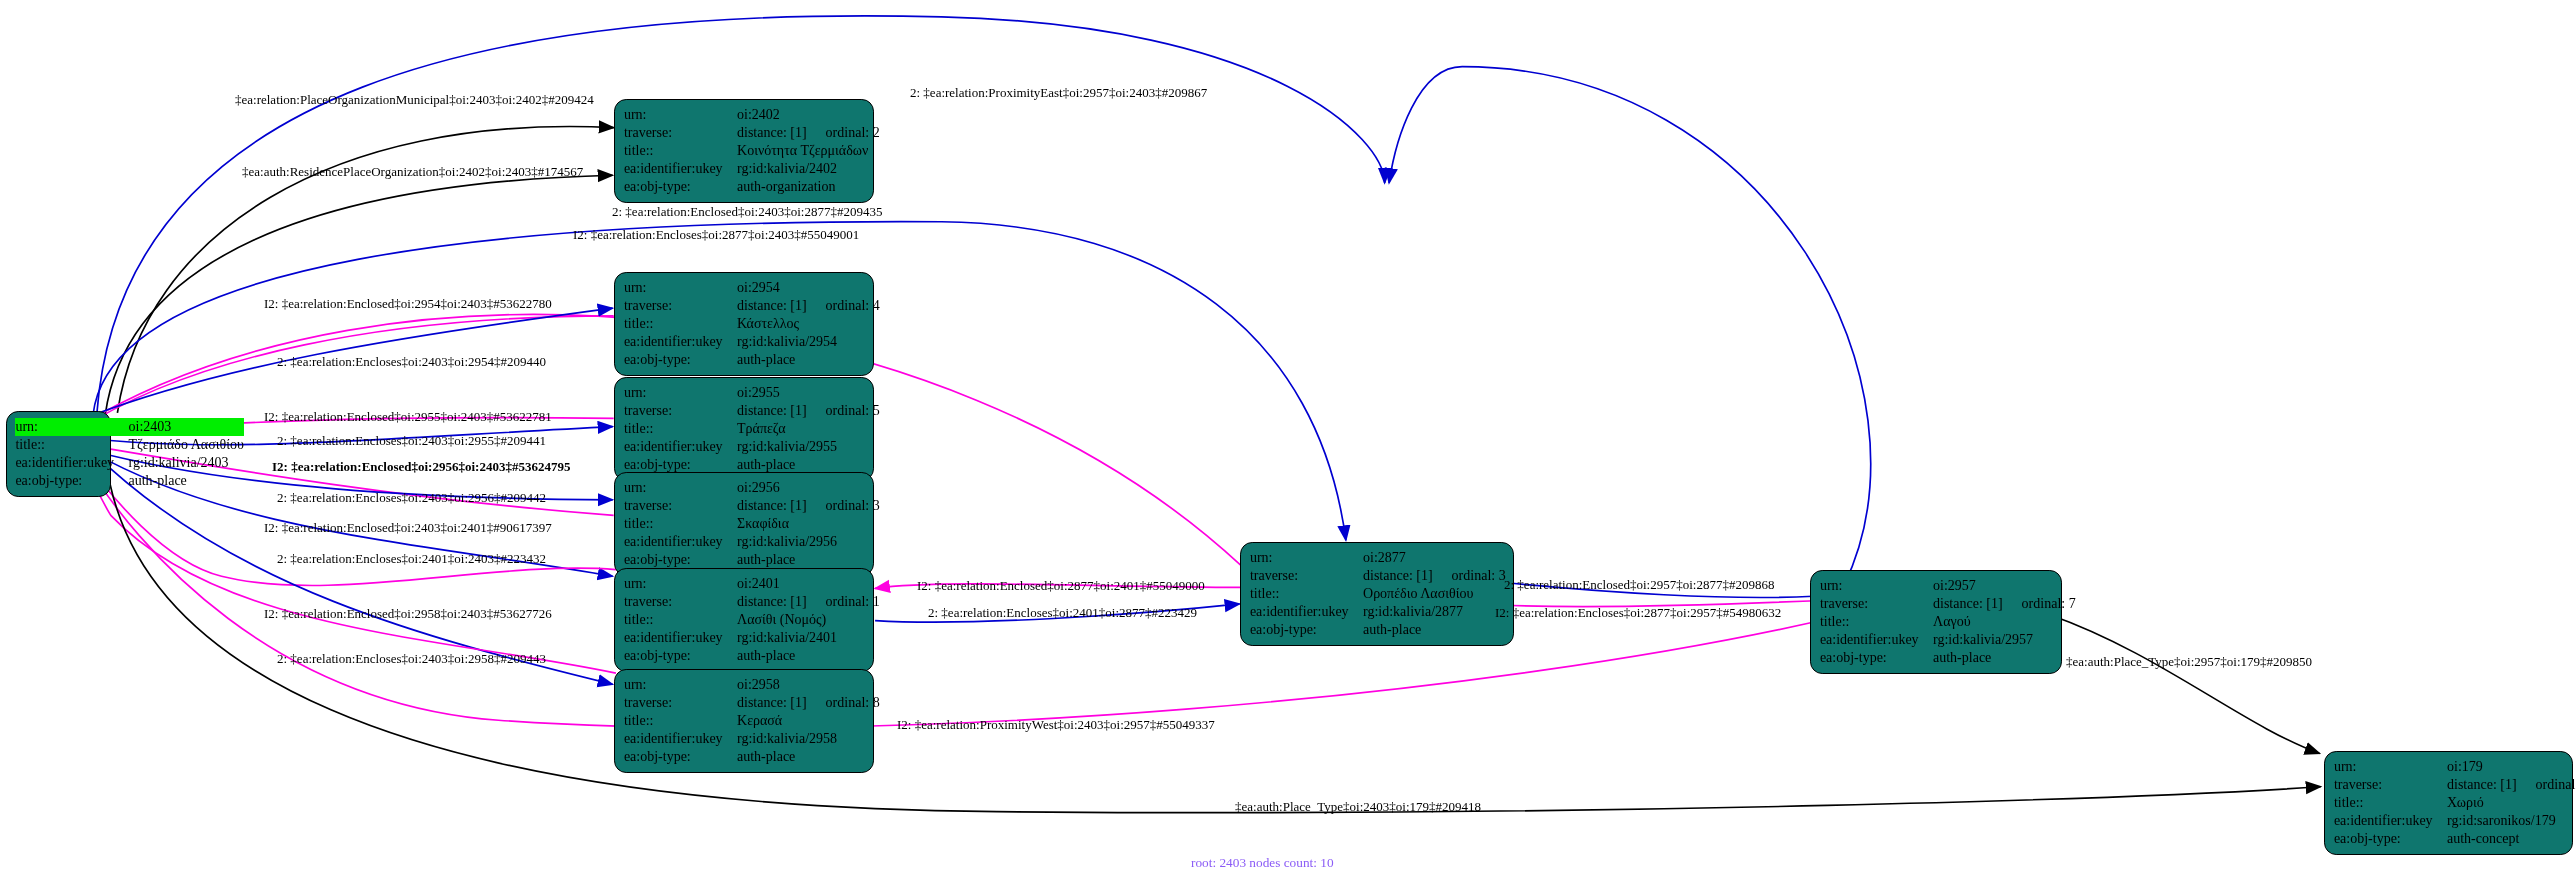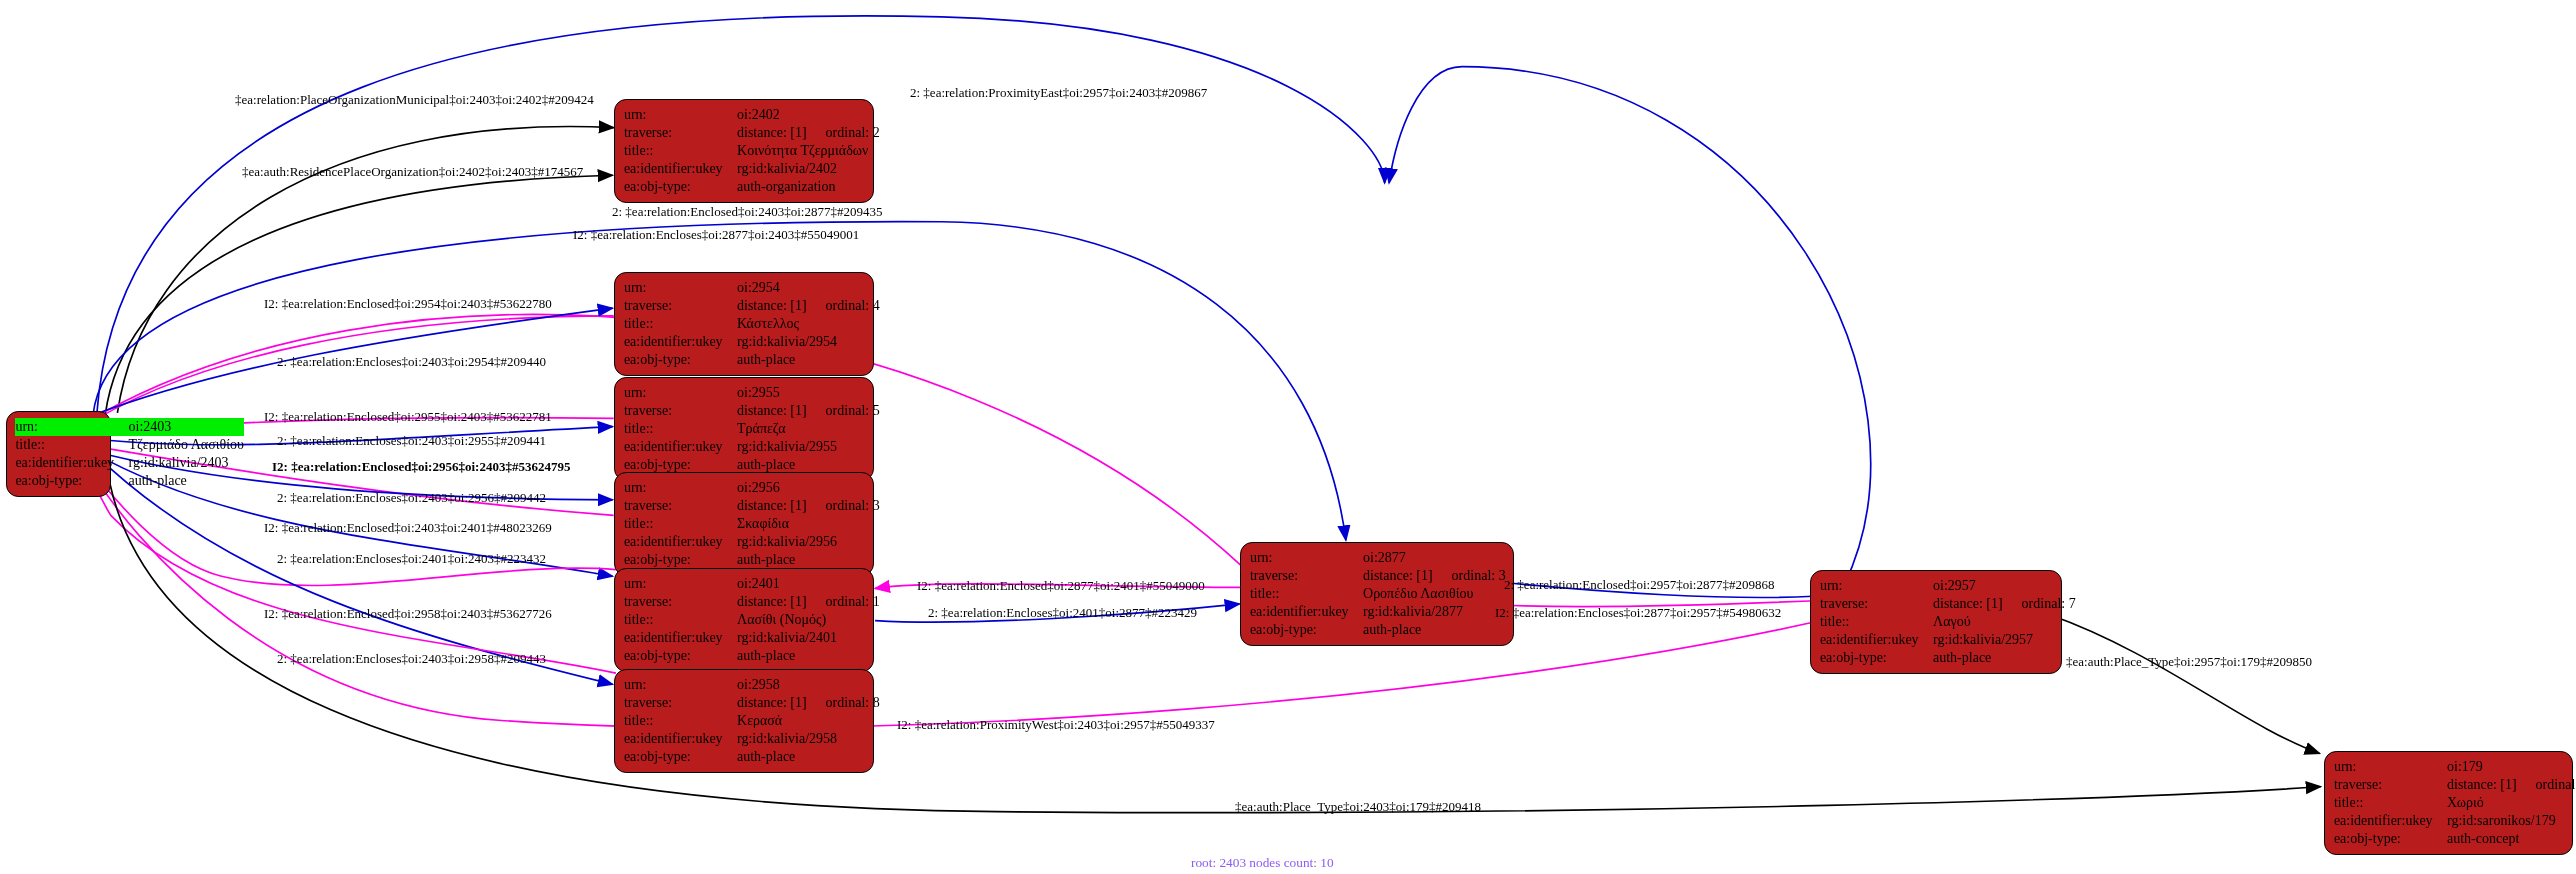--- a/index.html
+++ b/index.html
@@ -1,20 +1,20 @@
 <!DOCTYPE html>
 <html style="font-size:8.9px"><head>
 <meta charset="utf-8">
 <style>
   html,body{margin:0;padding:0;background:#ffffff;}
   body{font-family:"Liberation Serif", serif;}
   #canvas{position:relative;width:2576px;height:875px;background:#fff;overflow:hidden;}
   svg#edges{position:absolute;left:0;top:0;width:2576px;height:875px;pointer-events:none;}
 
-  .node{position:absolute;border:1.1px solid #000;border-radius:12.2px;background:#b91c1c;
+  .node{position:absolute;border:1.1px solid #000;border-radius:12.2px;background:#0f766e;
         box-sizing:border-box;padding:5.5px 8.9px 5.5px 8.9px;}
   .node table{border-collapse:collapse;}
   .node td{font-size:14px;line-height:1.30;color:#000;white-space:nowrap;padding:0;vertical-align:top;
            font-family:"Liberation Serif", serif;}
   .node td.k{padding-right:14.4px;}
   .hl{background:#00ee00;}
   .trv .ord{padding-left:19px;}
 
   .elabel{position:absolute;font-size:13px;color:#000;white-space:nowrap;
           font-family:"Liberation Serif", serif;}
@@ -359,21 +359,21 @@
   <div class="elabel" style="left:242px;top:164px;">‡ea:auth:ResidencePlaceOrganization‡oi:2402‡oi:2403‡#174567</div>
   <div class="elabel" style="left:910px;top:85px;">2: ‡ea:relation:ProximityEast‡oi:2957‡oi:2403‡#209867</div>
   <div class="elabel" style="left:585px;top:204px;margin-left:27px;">2: ‡ea:relation:Enclosed‡oi:2403‡oi:2877‡#209435</div>
   <div class="elabel" style="left:573px;top:227px;">I2: ‡ea:relation:Encloses‡oi:2877‡oi:2403‡#55049001</div>
   <div class="elabel" style="left:264px;top:296px;">I2: ‡ea:relation:Enclosed‡oi:2954‡oi:2403‡#53622780</div>
   <div class="elabel" style="left:277px;top:354px;">2: ‡ea:relation:Encloses‡oi:2403‡oi:2954‡#209440</div>
   <div class="elabel" style="left:264px;top:409px;">I2: ‡ea:relation:Enclosed‡oi:2955‡oi:2403‡#53622781</div>
   <div class="elabel" style="left:277px;top:433px;">2: ‡ea:relation:Encloses‡oi:2403‡oi:2955‡#209441</div>
   <div class="elabel" style="left:272px;top:459px;font-weight:bold;">I2: ‡ea:relation:Enclosed‡oi:2956‡oi:2403‡#53624795</div>
   <div class="elabel" style="left:277px;top:490px;">2: ‡ea:relation:Encloses‡oi:2403‡oi:2956‡#209442</div>
-  <div class="elabel" style="left:264px;top:520px;">I2: ‡ea:relation:Enclosed‡oi:2403‡oi:2401‡#48023269</div>
+  <div class="elabel" style="left:264px;top:520px;">I2: ‡ea:relation:Enclosed‡oi:2403‡oi:2401‡#90617397</div>
   <div class="elabel" style="left:277px;top:551px;">2: ‡ea:relation:Encloses‡oi:2401‡oi:2403‡#223432</div>
   <div class="elabel" style="left:264px;top:606px;">I2: ‡ea:relation:Enclosed‡oi:2958‡oi:2403‡#53627726</div>
   <div class="elabel" style="left:277px;top:651px;">2: ‡ea:relation:Encloses‡oi:2403‡oi:2958‡#209443</div>
   <div class="elabel" style="left:917px;top:578px;">I2: ‡ea:relation:Enclosed‡oi:2877‡oi:2401‡#55049000</div>
   <div class="elabel" style="left:928px;top:605px;">2: ‡ea:relation:Encloses‡oi:2401‡oi:2877‡#223429</div>
   <div class="elabel" style="left:1504px;top:577px;">2: ‡ea:relation:Enclosed‡oi:2957‡oi:2877‡#209868</div>
   <div class="elabel" style="left:1495px;top:605px;">I2: ‡ea:relation:Encloses‡oi:2877‡oi:2957‡#54980632</div>
   <div class="elabel" style="left:2066px;top:654px;">‡ea:auth:Place_Type‡oi:2957‡oi:179‡#209850</div>
   <div class="elabel" style="left:897px;top:717px;">I2: ‡ea:relation:ProximityWest‡oi:2403‡oi:2957‡#55049337</div>
   <div class="elabel" style="left:1235px;top:799px;">‡ea:auth:Place_Type‡oi:2403‡oi:179‡#209418</div>

